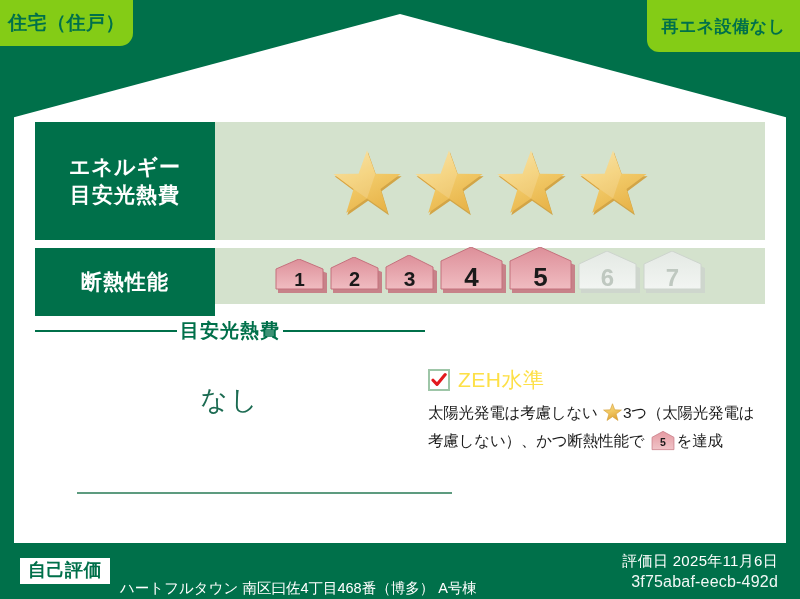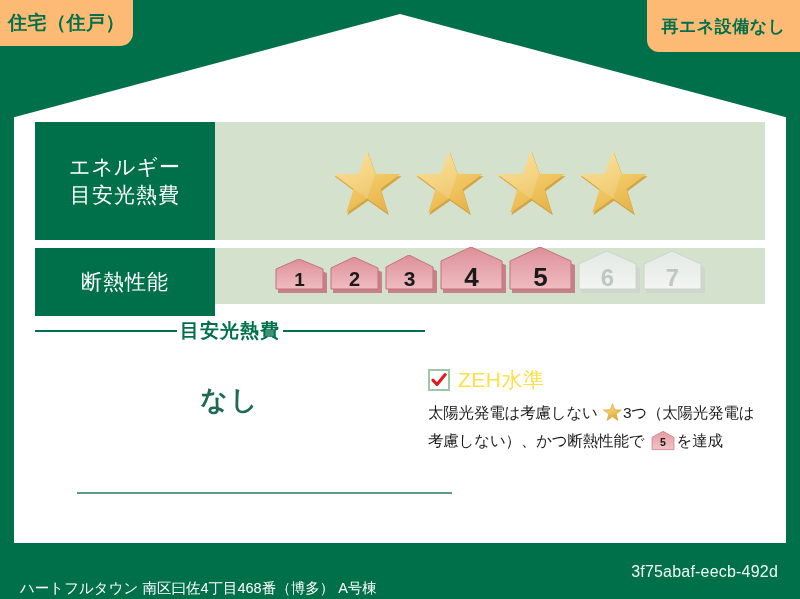--- a/index.html
+++ b/index.html
@@ -11,21 +11,21 @@
   #label-root {
     position: relative;
     width: 800px; height: 599px;
     background: #00704a;
     overflow: hidden;
   }
 
   
   .corner-tag {
     position: absolute;
-    background: #fdba74;
+    background: #84cc16;
     color: #00704a;
     font-weight: bold;
     display: flex;
     align-items: center;
     justify-content: center;
     letter-spacing: 0.5px;
     z-index: 6;
   }
   #tag-house {
     left: 0; top: 0;
@@ -80,21 +80,21 @@
 
   
   .perf-row {
     display: flex;
     align-items: stretch;
     margin-bottom: 8px;
   }
   .perf-label {
     background: #00704a;
     color: #ffffff;
-    font-weight: normal;
+    font-weight: bold;
     font-size: 21px;
     letter-spacing: 1px;
     display: flex;
     flex-direction: column;
     align-items: center;
     justify-content: center;
     line-height: 1.35;
     flex: 0 0 180px;
     text-align: center;
   }
@@ -146,21 +146,21 @@
     font-size: 19px;
     font-weight: bold;
     letter-spacing: 1px;
     white-space: nowrap;
   }
   #cost-value {
     margin-top: 38px;
     text-align: center;
     color: #1c6b52;
     font-size: 27px;
-    font-weight: bold;
+    font-weight: normal;
     letter-spacing: 2px;
   }
   #cost-rule-bottom {
     position: absolute;
     left: 42px; top: 174px;
     width: 375px; height: 2px;
     background: #5d9b7f;
   }
 
   
@@ -468,20 +468,22 @@
             </linearGradient>
           </defs>
           <polygon points="2,16 26,3 50,16 50,43 2,43" fill="url(#gIG)" stroke="#c77b86" stroke-width="1.6"></polygon>
           <text x="26" y="36" font-family="Liberation Sans, sans-serif" font-size="23" font-weight="bold" fill="#1a1a1a" text-anchor="middle">5</text>
         </svg></span><span>を達成</span>
     </div>
   </div>
 
   <div id="footer">
     <div id="footer-left">
+      <span id="self-eval-badge">自己評価</span>
       <span id="property-name">ハートフルタウン 南区曰佐4丁目468番（博多）  A号棟</span>
     </div>
     <div id="footer-right">
+      <div id="eval-date">評価日 2025年11月6日</div>
       <div id="doc-id">3f75abaf-eecb-492d</div>
     </div>
   </div>
 
 </div>
 
 </body></html>

